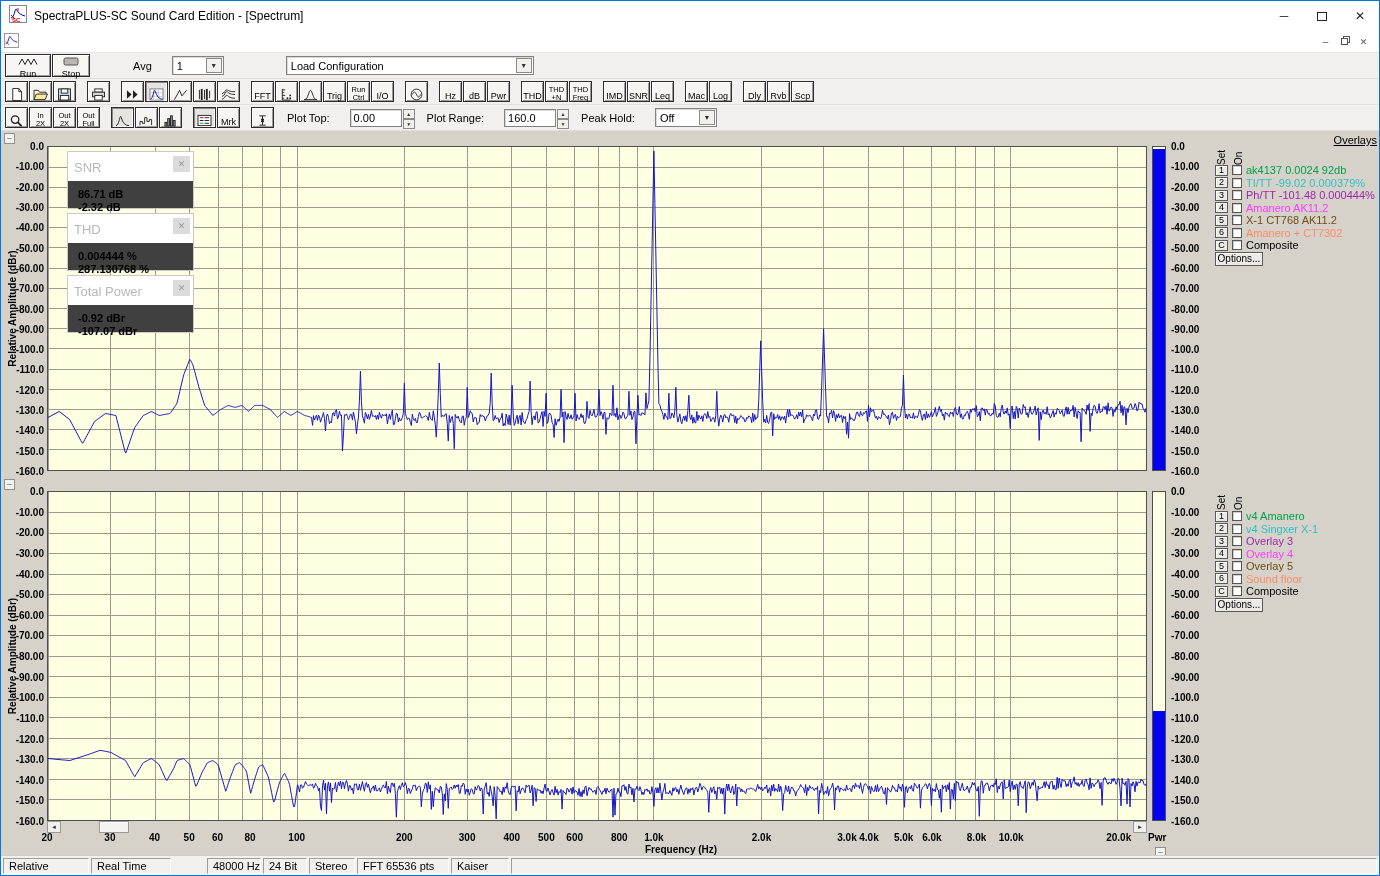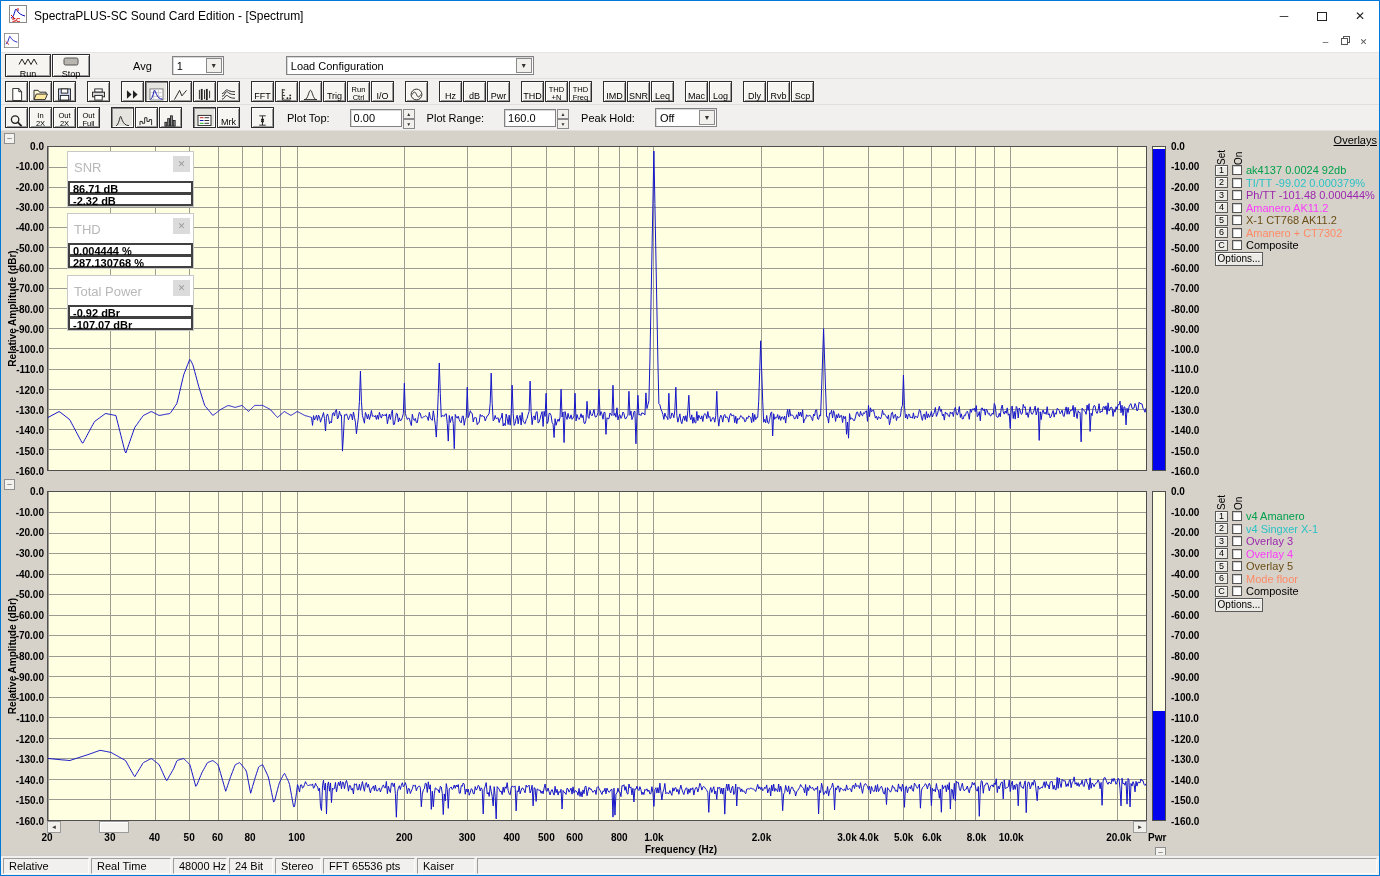--- a/index.html
+++ b/index.html
@@ -53,21 +53,21 @@
   .ov-colhead{position:absolute;font-size:10px;writing-mode:vertical-rl;transform:rotate(180deg);height:24px;}
   .ov-row{position:absolute;left:1214px;height:12px;display:flex;align-items:center;}
   .setbtn{width:13px;height:11px;background:#eceae5;border:1px solid #5a5a5a;box-shadow:inset 1px 1px 0 #fff;font-size:9px;line-height:9px;text-align:center;margin-right:4px;flex:none;}
   .cb{width:10px;height:10px;background:#fff;border:1px solid #555;box-shadow:inset 1px 1px 0 #cfcfcf;margin-right:4px;flex:none;}
   .ov-label{font-size:11px;white-space:nowrap;}
   .options-btn{position:absolute;left:1214px;width:48px;height:14px;background:#eceae5;border:1px solid #5a5a5a;box-shadow:inset 1px 1px 0 #fff;font-size:10px;line-height:12px;text-align:center;}
   
   .readout{position:absolute;width:127px;background:#fff;border:1px solid #c9c9c9;}
   .readout .hd{height:30px;display:flex;align-items:center;padding-left:6px;font-size:13px;color:#b8b8b8;}
   .readout .x{margin-left:auto;margin-right:3px;margin-top:-6px;width:17px;height:16px;background:#dbdbdb;color:#9a9a9a;font-size:9px;display:flex;align-items:center;justify-content:center;}
-  .readout .val{border:2px solid #404040;margin-top:-1px;background:#fff;font-size:11px;font-weight:700;padding:0 3px;height:13px;line-height:12px;}
+  .readout .val{border:7px solid #404040;margin-top:-1px;background:#fff;font-size:11px;font-weight:700;padding:0 3px;height:13px;line-height:12px;}
   
   .sb-btn{position:absolute;top:690px;width:14px;height:12px;background:#f0efec;border:1px solid #9a9a9a;font-size:6px;line-height:10px;text-align:center;color:#333;}
   .sb-thumb{position:absolute;top:690px;left:98px;width:30px;height:12px;background:#f4f3f0;border:1px solid #9a9a9a;box-shadow:inset 1px 1px 0 #fff;}
   .freq-label{position:absolute;top:713px;left:130px;width:1100px;text-align:center;font-size:10px;font-weight:700;}
   .pwr-label{position:absolute;left:1147px;top:701px;width:30px;font-size:10px;font-weight:700;}
   
   .statusbar{height:20px;background:#f1f0ee;border-top:1px solid #cfcecb;display:flex;align-items:center;flex:none;padding:0 2px;}
   .status-cell{height:16px;border:1px solid;border-color:#9e9d99 #fbfbfa #fbfbfa #9e9d99;font-size:11px;line-height:14px;padding:0 5px;margin-right:2px;background:#f1f0ee;white-space:nowrap;overflow:hidden;flex:none;}
 </style>
 </head>
@@ -550,21 +550,21 @@
         <div class="ov-label" style="color: rgb(251, 61, 251);">Overlay 4</div>
       </div>
       <div class="ov-row" style="top: 429px;">
         <div class="setbtn">5</div>
         <div class="cb"></div>
         <div class="ov-label" style="color: rgb(107, 78, 22);">Overlay 5</div>
       </div>
       <div class="ov-row" style="top: 441.5px;">
         <div class="setbtn">6</div>
         <div class="cb"></div>
-        <div class="ov-label" style="color: rgb(255, 138, 102);">Mode floor</div>
+        <div class="ov-label" style="color: rgb(255, 138, 102);">Sound floor</div>
       </div>
       <div class="ov-row" style="top: 454px;">
         <div class="setbtn">C</div>
         <div class="cb"></div>
         <div class="ov-label" style="color: rgb(0, 0, 0);">Composite</div>
       </div>
       <div class="options-btn" style="top: 467px;">Options...</div>
       <div class="readout" style="left: 66px; top: 20px;">
         <div class="hd">
           <span>SNR</span>
@@ -587,21 +587,21 @@
           <span class="x">✕</span>
         </div>
         <div class="val">-0.92 dBr</div>
         <div class="val">-107.07 dBr</div>
       </div>
     </div>
 
   <div class="statusbar" id="statusbar">
       <div class="status-cell" style="width: 86px;">Relative</div>
       <div class="status-cell" style="width: 80px;">Real Time</div>
-      <div class="status-cell" style="width: 54px;">48000 Hz</div>
+      <div class="status-cell" style="width: 54px; margin-left: 34px;">48000 Hz</div>
       <div class="status-cell" style="width: 44px;">24 Bit</div>
       <div class="status-cell" style="width: 46px;">Stereo</div>
       <div class="status-cell" style="width: 92px;">FFT 65536 pts</div>
       <div class="status-cell" style="width: 58px;">Kaiser</div>
       <div class="status-cell" style="flex: 1 1 0%; margin-right: 0px;"></div>
     </div>
 
 </div>
 
 </body></html>

